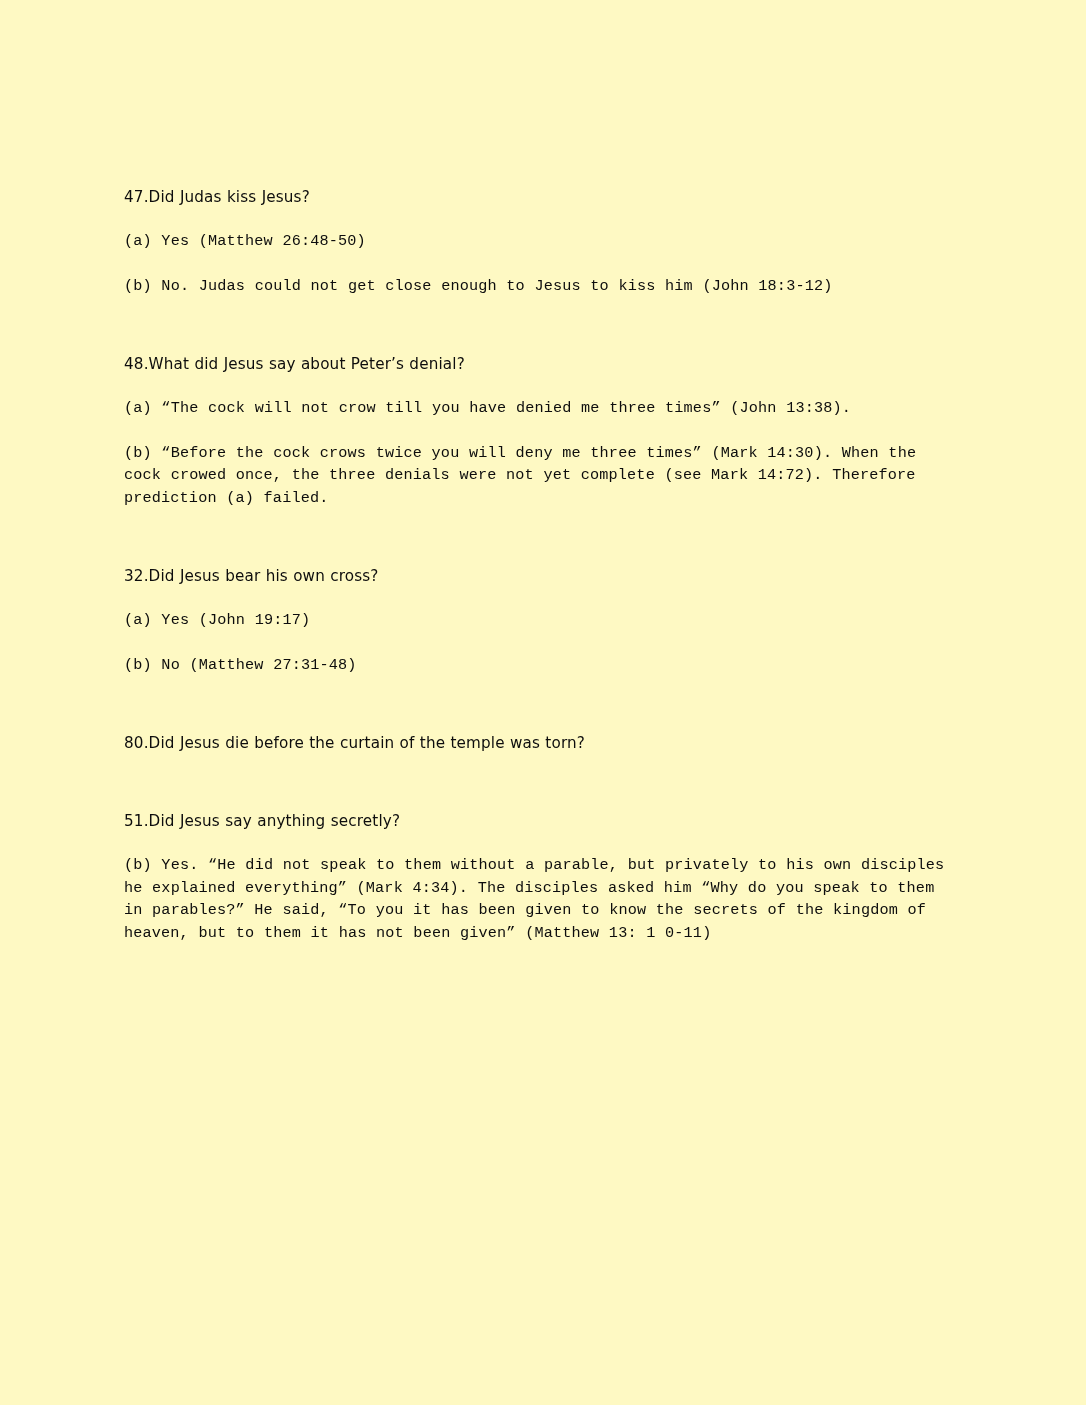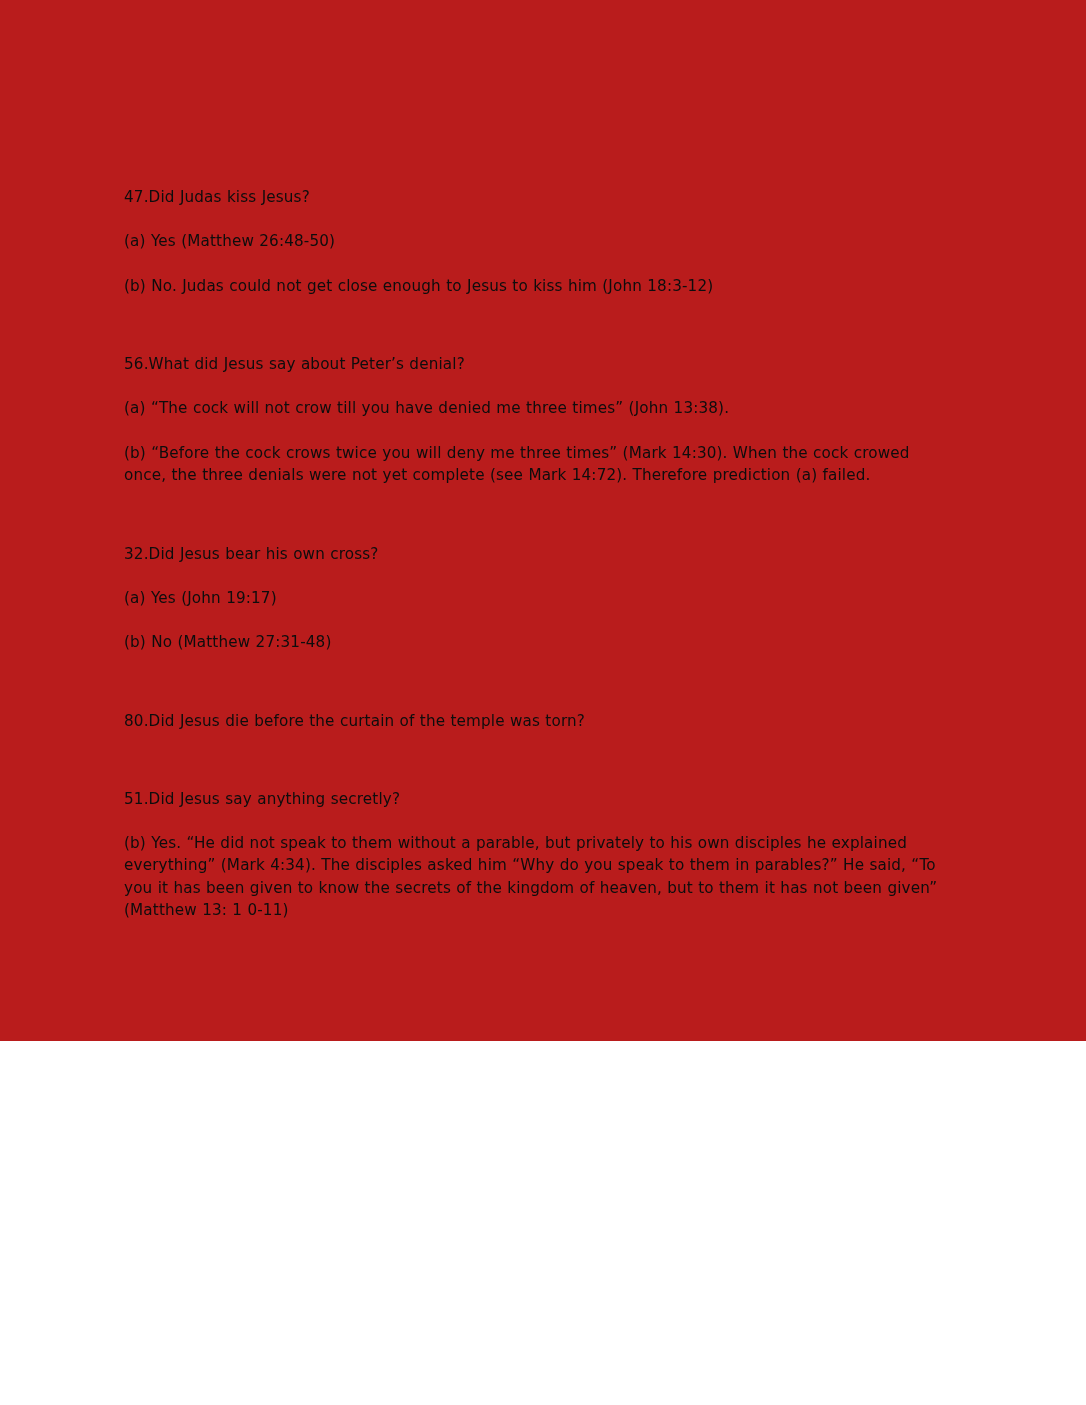--- a/index.html
+++ b/index.html
@@ -9,22 +9,22 @@
     background: #ffffff;
   }
   body {
     font-family: "DejaVu Sans", "Liberation Sans", sans-serif;
     color: #0d0d0d;
     -webkit-font-smoothing: antialiased;
   }
   .page {
     position: relative;
     width: 1086px;
-    height: 1041px;
-    background: #b91c1c;
+    height: 1405px;
+    background: #fef9c3;
     margin: 0 auto;
     overflow: hidden;
     box-sizing: border-box;
   }
   .text-column {
     position: absolute;
     left: 124px;
     top: 186px;
     width: 828px;
   }
@@ -42,39 +42,40 @@
     text-align: left;
     word-spacing: 0.02em;
   }
   .answer {
     font-size: 15.2px;
     line-height: 22.5px;
     margin: 0 0 22px 0;
     letter-spacing: 0.01em;
     text-align: left;
     word-spacing: 0.02em;
+    font-family: Liberation Mono, monospace;
   }
   .answer:last-child {
     margin-bottom: 0;
   }
 </style>
 </head>
 <body>
 
 <div class="page">
   <div class="text-column">
 
     <div class="qa-block">
       <p class="question">47.Did Judas kiss Jesus?</p>
       <p class="answer">(a) Yes (Matthew 26:48-50)</p>
       <p class="answer">(b) No. Judas could not get close enough to Jesus to kiss him (John 18:3-12)</p>
     </div>
 
     <div class="qa-block">
-      <p class="question">56.What did Jesus say about Peter’s denial?</p>
+      <p class="question">48.What did Jesus say about Peter’s denial?</p>
       <p class="answer">(a) “The cock will not crow till you have denied me three times” (John 13:38).</p>
       <p class="answer">(b) “Before the cock crows twice you will deny me three times” (Mark 14:30). When the cock crowed once, the three denials were not yet complete (see Mark 14:72). Therefore prediction (a) failed.</p>
     </div>
 
     <div class="qa-block">
       <p class="question">32.Did Jesus bear his own cross?</p>
       <p class="answer">(a) Yes (John 19:17)</p>
       <p class="answer">(b) No (Matthew 27:31-48)</p>
     </div>
 

